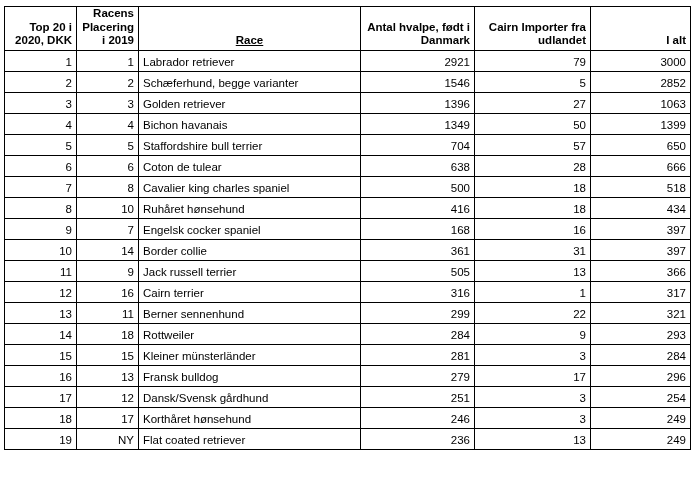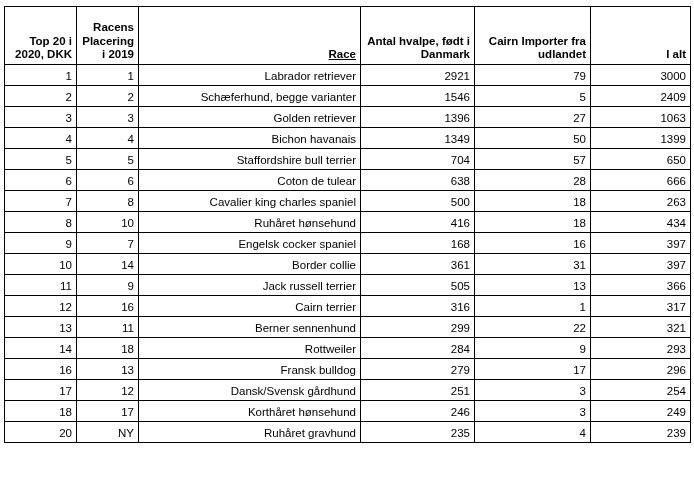--- a/index.html
+++ b/index.html
@@ -29,37 +29,37 @@
     border: 1px solid #000000;
     padding: 1px 4px;
     line-height: 1.18;
     vertical-align: bottom;
     font-weight: normal;
     white-space: normal;
   }
   table.dogtable thead th {
     font-weight: bold;
     vertical-align: bottom;
-    padding-top: 14px;
+    padding-top: 0;
     padding-bottom: 2px;
     margin-left: 12px;
   }
   
   col.c-rank    { width: 72px; }
   col.c-breed-rank { width: 62px; }
   col.c-race    { width: 222px; }
   col.c-pups    { width: 114px; }
   col.c-import  { width: 116px; }
   col.c-total   { width: 100px; }
 
   .ta-right { text-align: right; }
-  .ta-left  { text-align: right; text-decoration: underline; }
+  .ta-left  { text-align: center; text-decoration: underline; }
 
   tbody td.num { text-align: right; }
-  tbody td.race { text-align: right; }
+  tbody td.race { text-align: left; }
   tbody tr { height: 21px; }
   thead tr { height: auto; }
 </style>
 </head>
 <body>
 
 <div id="table-wrap">
   <table class="dogtable">
     <colgroup>
       <col class="c-rank">
@@ -87,21 +87,21 @@
         <td class="num">2921</td>
         <td class="num">79</td>
         <td class="num">3000</td>
       </tr>
       <tr>
         <td class="num">2</td>
         <td class="num">2</td>
         <td class="race">Schæferhund, begge varianter</td>
         <td class="num">1546</td>
         <td class="num">5</td>
-        <td class="num">2409</td>
+        <td class="num">2852</td>
       </tr>
       <tr>
         <td class="num">3</td>
         <td class="num">3</td>
         <td class="race">Golden retriever</td>
         <td class="num">1396</td>
         <td class="num">27</td>
         <td class="num">1063</td>
       </tr>
       <tr>
@@ -127,21 +127,21 @@
         <td class="num">638</td>
         <td class="num">28</td>
         <td class="num">666</td>
       </tr>
       <tr>
         <td class="num">7</td>
         <td class="num">8</td>
         <td class="race">Cavalier king charles spaniel</td>
         <td class="num">500</td>
         <td class="num">18</td>
-        <td class="num">263</td>
+        <td class="num">518</td>
       </tr>
       <tr>
         <td class="num">8</td>
         <td class="num">10</td>
         <td class="race">Ruhåret hønsehund</td>
         <td class="num">416</td>
         <td class="num">18</td>
         <td class="num">434</td>
       </tr>
       <tr>
@@ -186,20 +186,28 @@
       </tr>
       <tr>
         <td class="num">14</td>
         <td class="num">18</td>
         <td class="race">Rottweiler</td>
         <td class="num">284</td>
         <td class="num">9</td>
         <td class="num">293</td>
       </tr>
       <tr>
+        <td class="num">15</td>
+        <td class="num">15</td>
+        <td class="race">Kleiner münsterländer</td>
+        <td class="num">281</td>
+        <td class="num">3</td>
+        <td class="num">284</td>
+      </tr>
+      <tr>
         <td class="num">16</td>
         <td class="num">13</td>
         <td class="race">Fransk bulldog</td>
         <td class="num">279</td>
         <td class="num">17</td>
         <td class="num">296</td>
       </tr>
       <tr>
         <td class="num">17</td>
         <td class="num">12</td>
@@ -210,22 +218,22 @@
       </tr>
       <tr>
         <td class="num">18</td>
         <td class="num">17</td>
         <td class="race">Korthåret hønsehund</td>
         <td class="num">246</td>
         <td class="num">3</td>
         <td class="num">249</td>
       </tr>
       <tr>
-        <td class="num">20</td>
+        <td class="num">19</td>
         <td class="num">NY</td>
-        <td class="race">Ruhåret gravhund</td>
-        <td class="num">235</td>
-        <td class="num">4</td>
-        <td class="num">239</td>
+        <td class="race">Flat coated retriever</td>
+        <td class="num">236</td>
+        <td class="num">13</td>
+        <td class="num">249</td>
       </tr>
     </tbody>
   </table>
 </div>
 
 </body></html>

